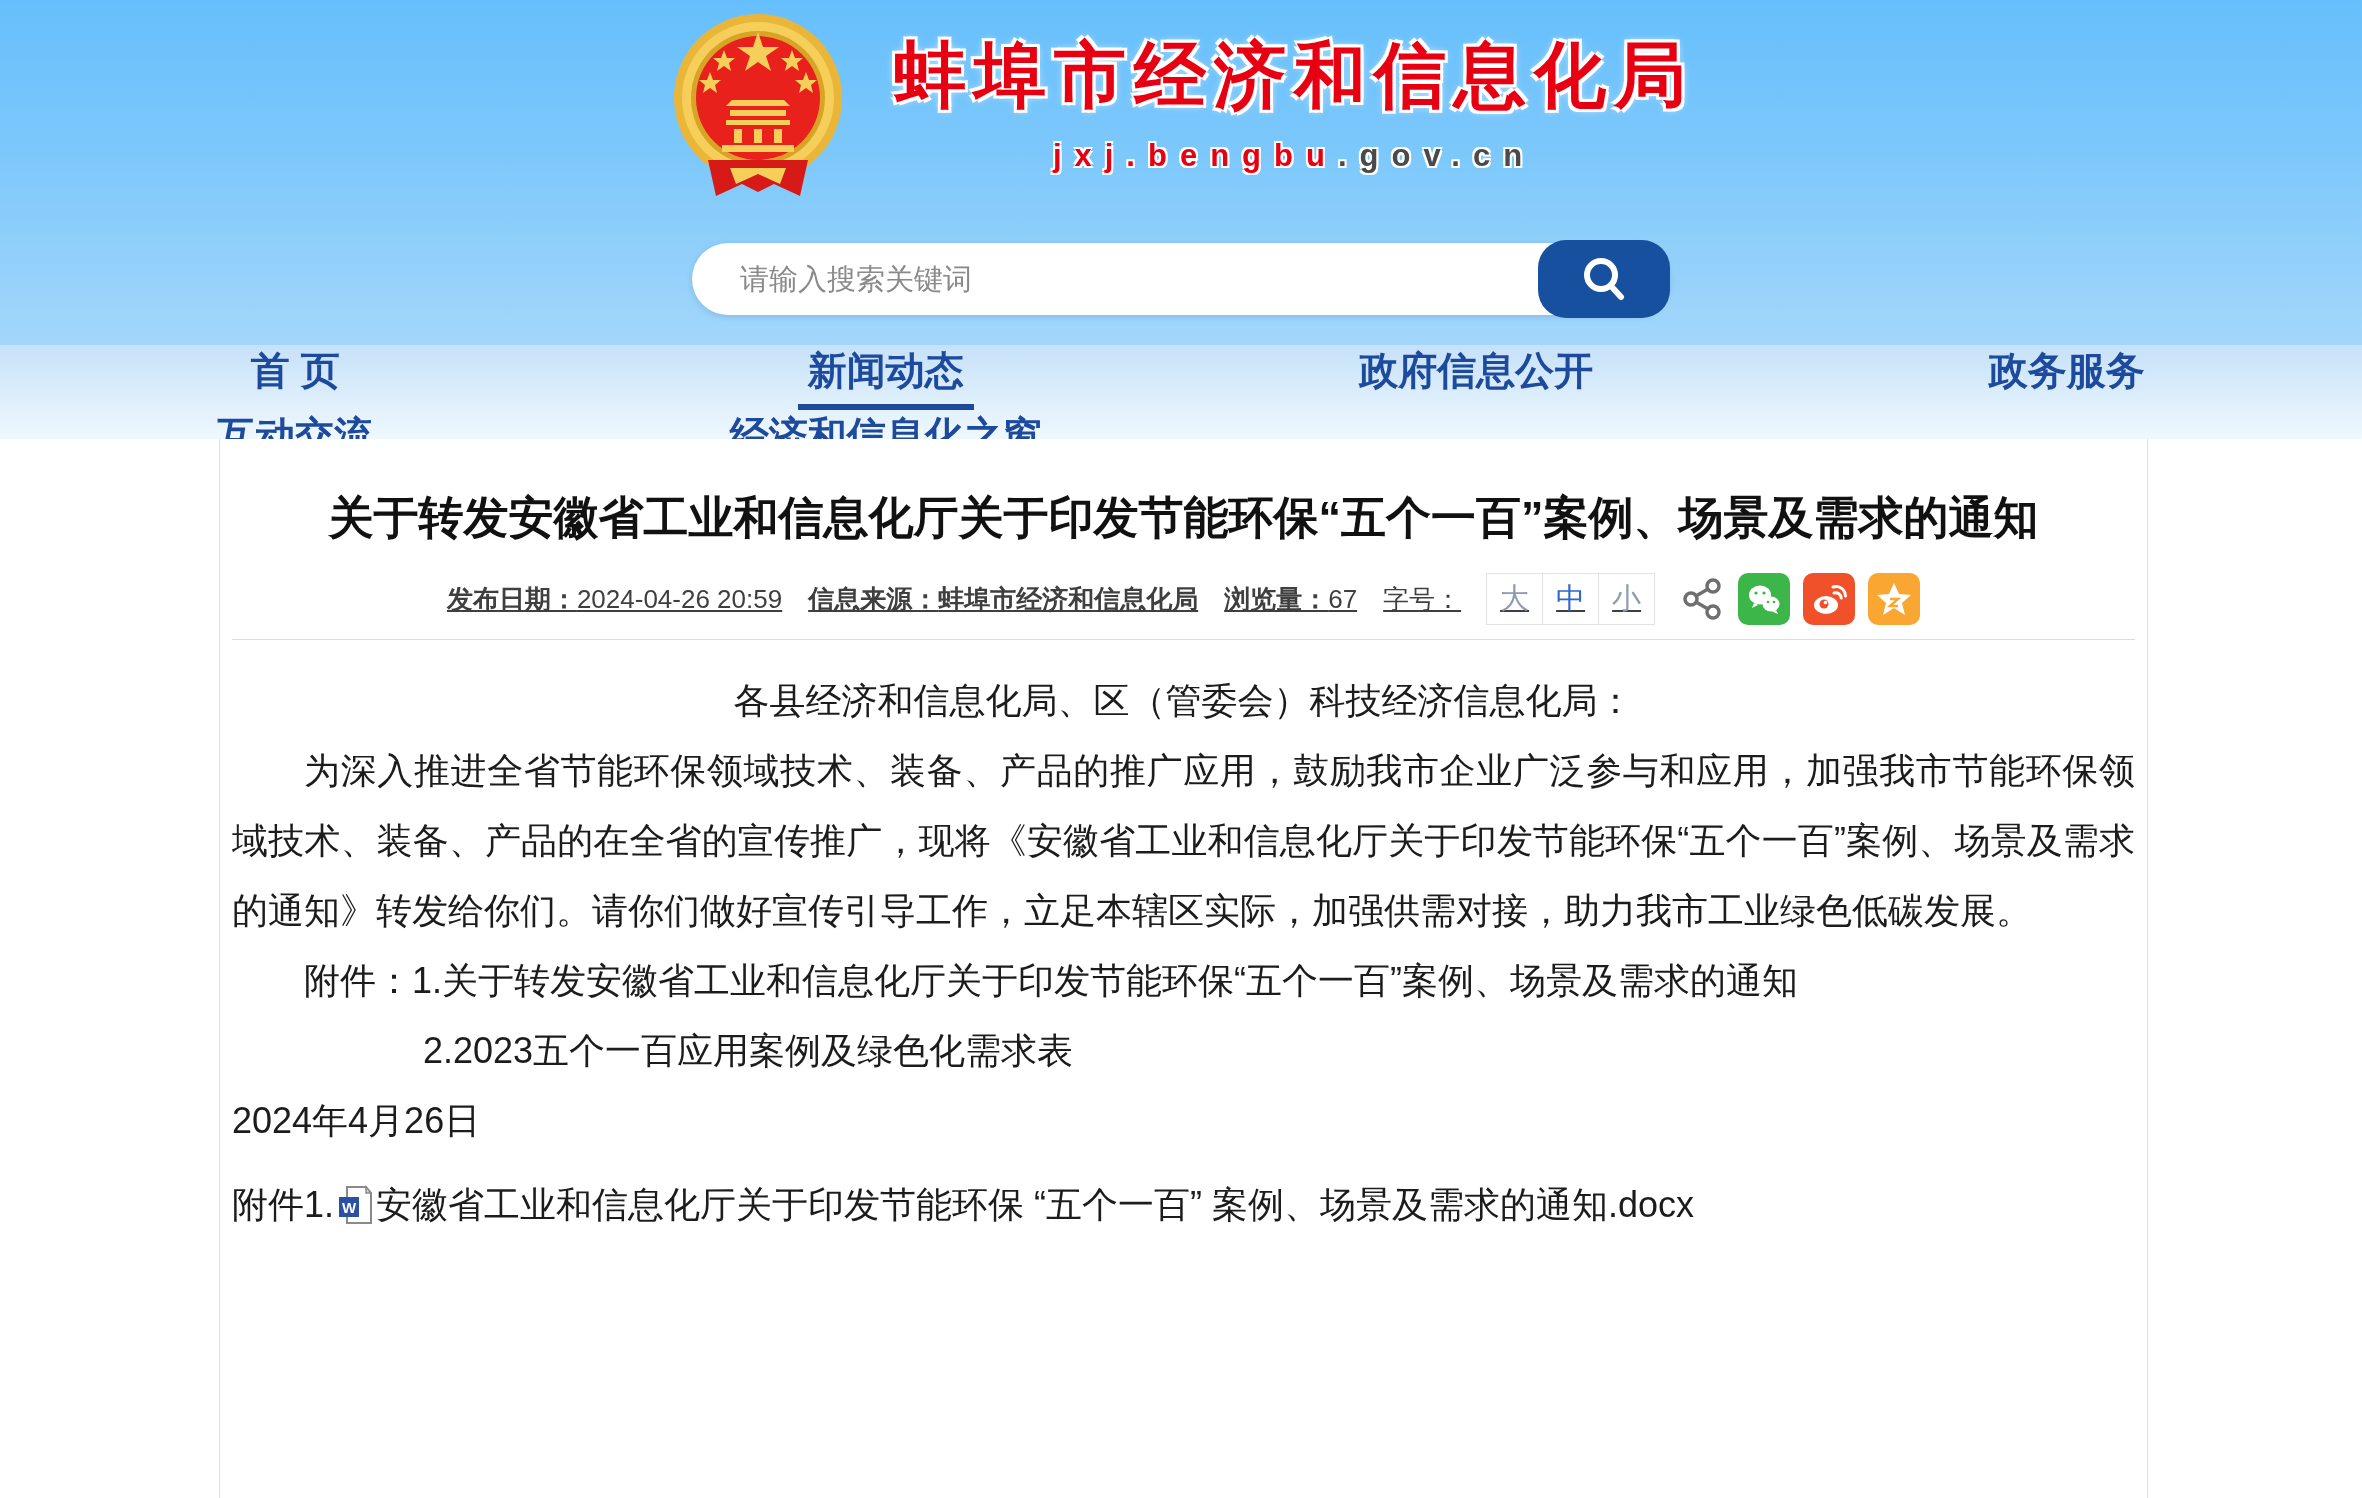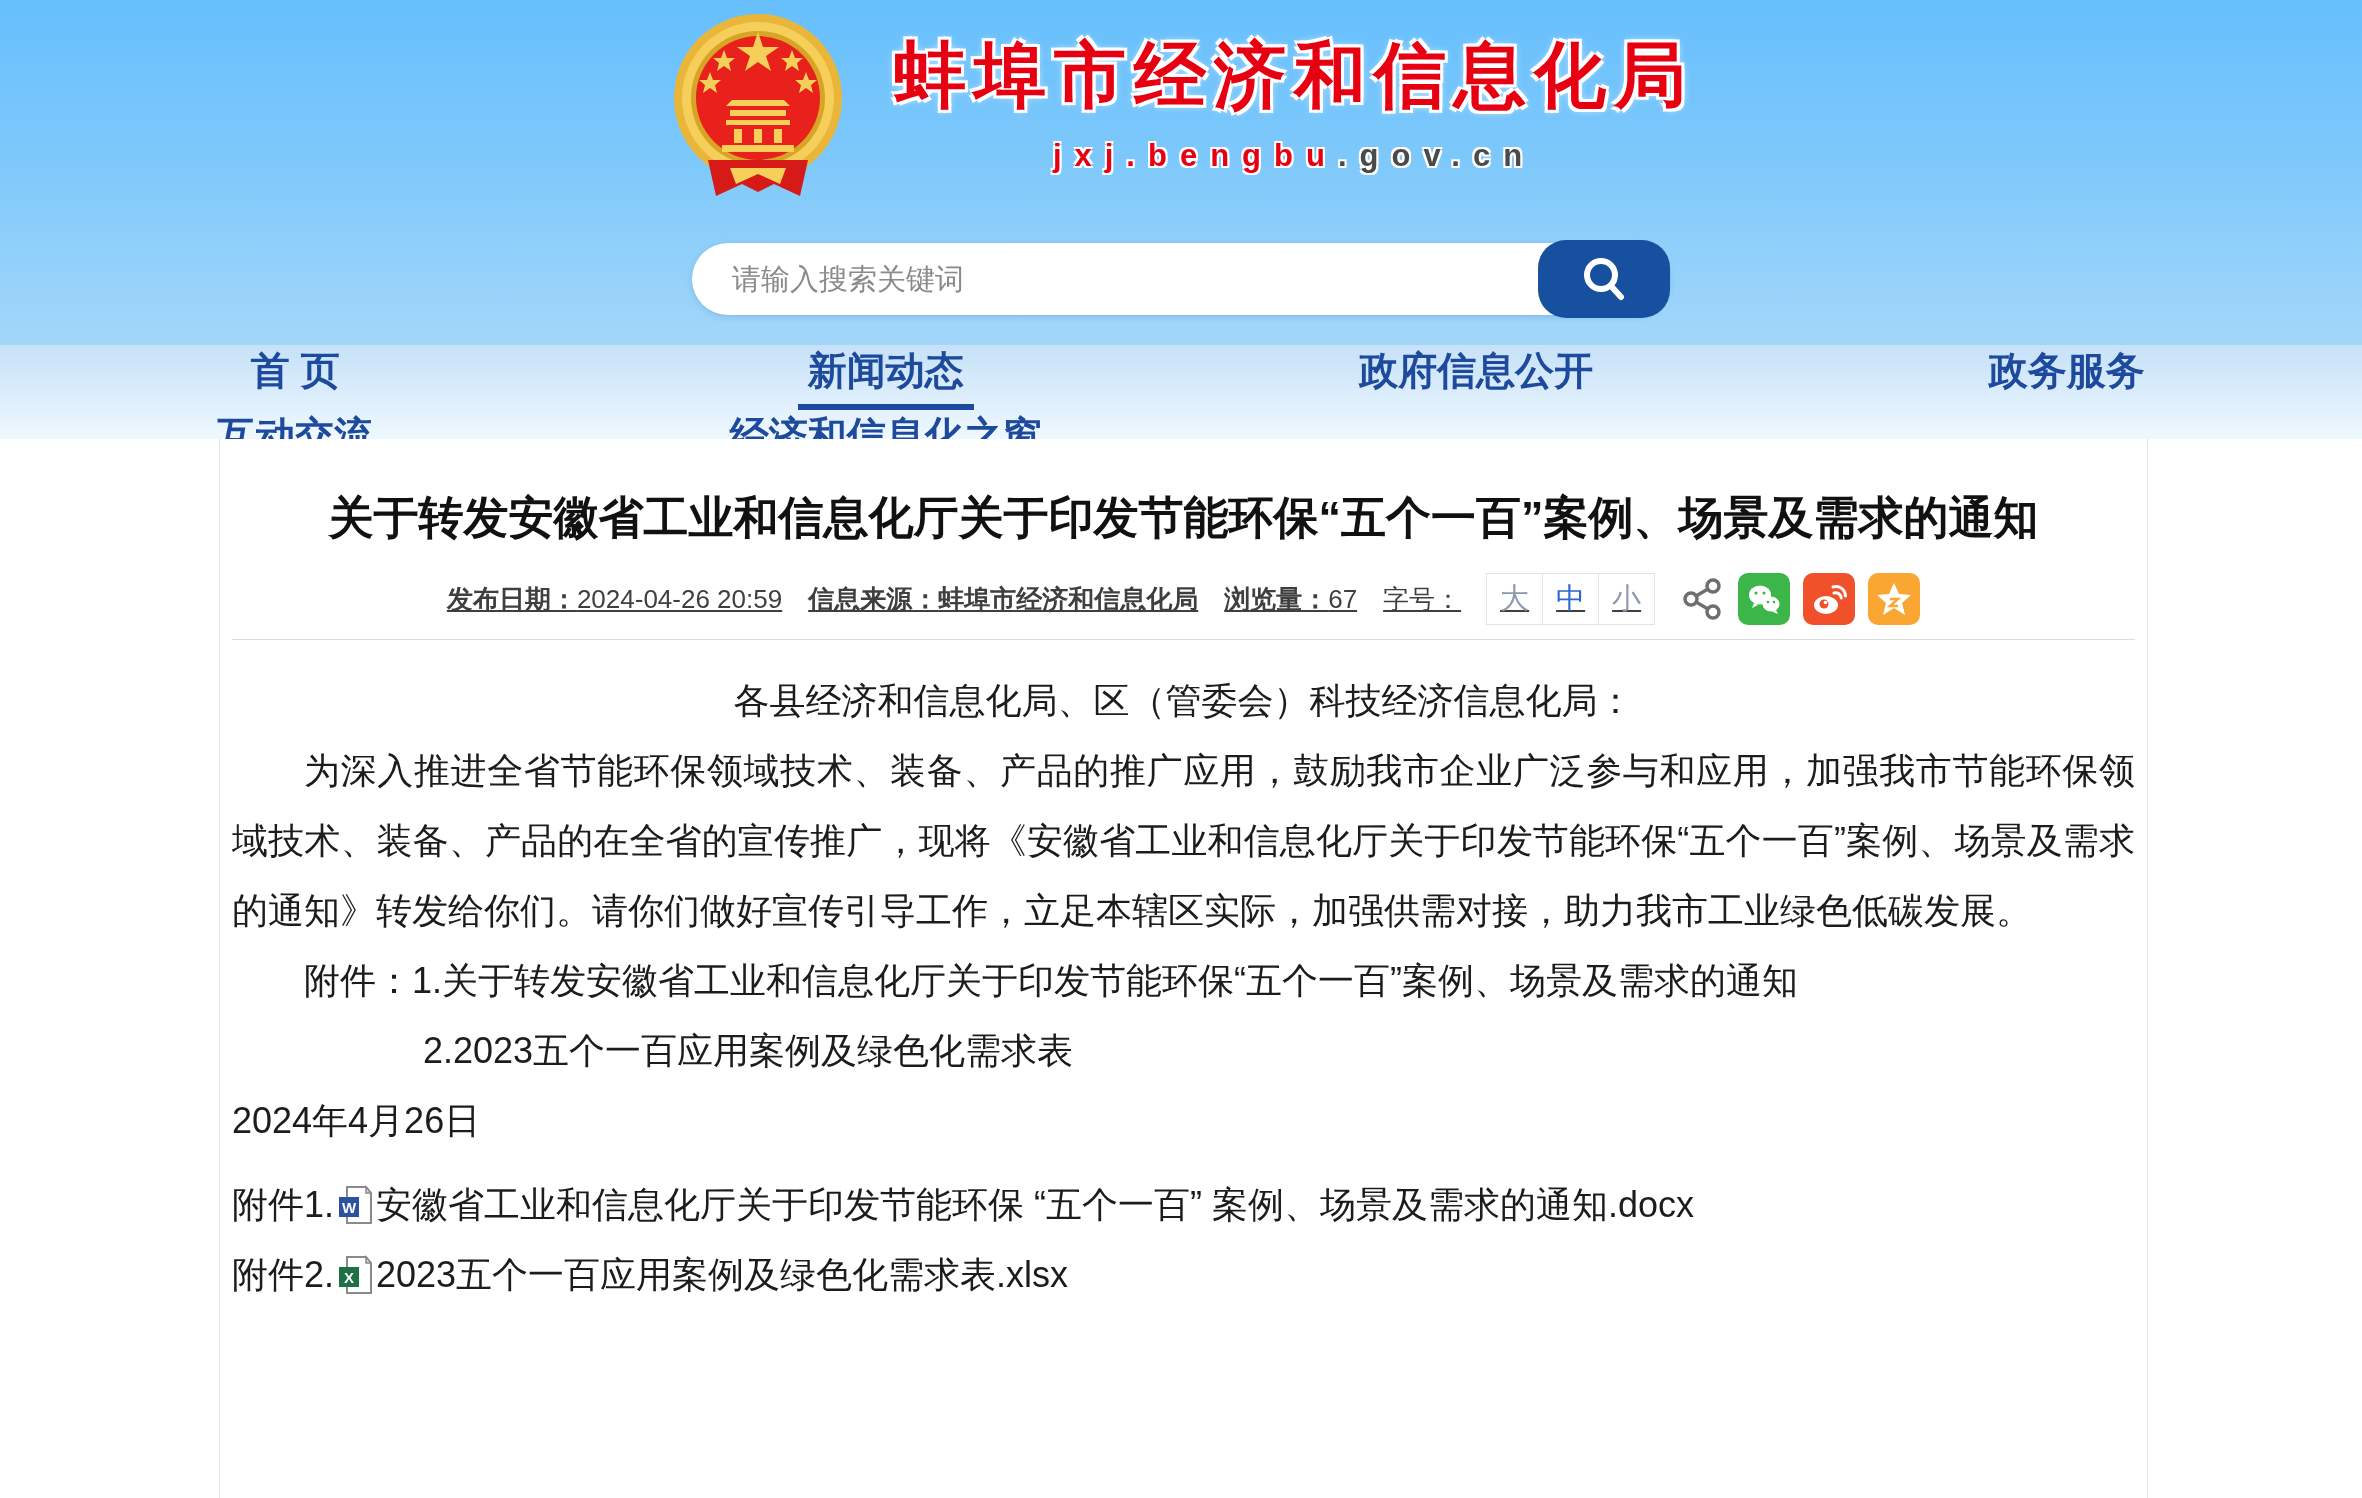--- a/index.html
+++ b/index.html
@@ -14,21 +14,21 @@
   .brand-text { text-align:center; padding-top:18px; }
   .site-title { font-size:72px; font-weight:bold; color:#e60012; letter-spacing:8px;
     text-shadow:-3px -3px 0 #fff,3px -3px 0 #fff,-3px 3px 0 #fff,3px 3px 0 #fff,0 0 8px #fff; }
   .site-url { margin-top:14px; font-size:31px; font-weight:bold; letter-spacing:13px;
     text-shadow:-2px -2px 0 #fff,2px -2px 0 #fff,-2px 2px 0 #fff,2px 2px 0 #fff; }
   .site-url .url-red { color:#e60012; }
   .site-url .url-gray { color:#4a4a4a; }
 
   .search-row { position:absolute; top:240px; left:50%; transform:translateX(-50%); width:978px; height:78px; }
   .search-pill { position:absolute; inset:3px 0; background:#fff; border-radius:40px; box-shadow:0 2px 6px rgba(30,80,140,.18); }
-  .search-input { position:absolute; top:3px; left:0; width:860px; height:72px; border:none; outline:none; background:transparent;
+  .search-input { position:absolute; top:3px; left:8px; width:860px; height:72px; border:none; outline:none; background:transparent;
     border-radius:40px; padding:0 40px; font-size:29px; color:#333; font-family:inherit; }
   .search-input::placeholder { color:#8a8a8a; }
   .search-btn { position:absolute; top:0; right:0; width:132px; height:78px; background:#17509e; border:none;
     border-radius:28px; cursor:pointer; display:flex; align-items:center; justify-content:center; }
 
   
   .nav { width:100%; height:94px; background:linear-gradient(180deg,#c6e1f8 0%,#ddeefc 55%,#eff8fe 100%);
     display:grid; grid-template-columns:repeat(4,1fr); align-items:center; }
   .nav-item { justify-self:center; font-size:39px; font-weight:600; color:#1d4a9c; cursor:pointer;
     padding:6px 10px 14px 10px; border-bottom:6px solid transparent; line-height:1; }
@@ -186,27 +186,17 @@
           <span>附件1.</span>
           <svg class="file-icon" viewBox="0 0 34 40">
             <path d="M9 2 L28 2 L33 8 L33 38 L9 38 Z" fill="#ffffff" stroke="#8a8a8a" stroke-width="2"></path>
             <path d="M28 2 L28 8 L33 8 Z" fill="#d9d9d9" stroke="#8a8a8a" stroke-width="1.5"></path>
             <rect x="1" y="12" width="20" height="20" fill="#2a52a0"></rect>
             <text x="11" y="28" text-anchor="middle" font-size="15" font-weight="bold" fill="#ffffff" font-family="Liberation Sans, sans-serif">W</text>
           </svg>
           <span class="att-filename">安徽省工业和信息化厅关于印发节能环保 “五个一百” 案例、场景及需求的通知.docx</span>
         </div>
 
-        <div class="att-row">
-          <span>附件2.</span>
-          <svg class="file-icon" viewBox="0 0 34 40">
-            <path d="M9 2 L28 2 L33 8 L33 38 L9 38 Z" fill="#ffffff" stroke="#8a8a8a" stroke-width="2"></path>
-            <path d="M28 2 L28 8 L33 8 Z" fill="#d9d9d9" stroke="#8a8a8a" stroke-width="1.5"></path>
-            <rect x="1" y="12" width="20" height="20" fill="#1e7145"></rect>
-            <text x="11" y="28" text-anchor="middle" font-size="15" font-weight="bold" fill="#ffffff" font-family="Liberation Sans, sans-serif">X</text>
-          </svg>
-          <span class="att-filename">2023五个一百应用案例及绿色化需求表.xlsx</span>
-        </div>
       </div>
 
     </div>
   </div>
 </div>
 
 </body></html>

